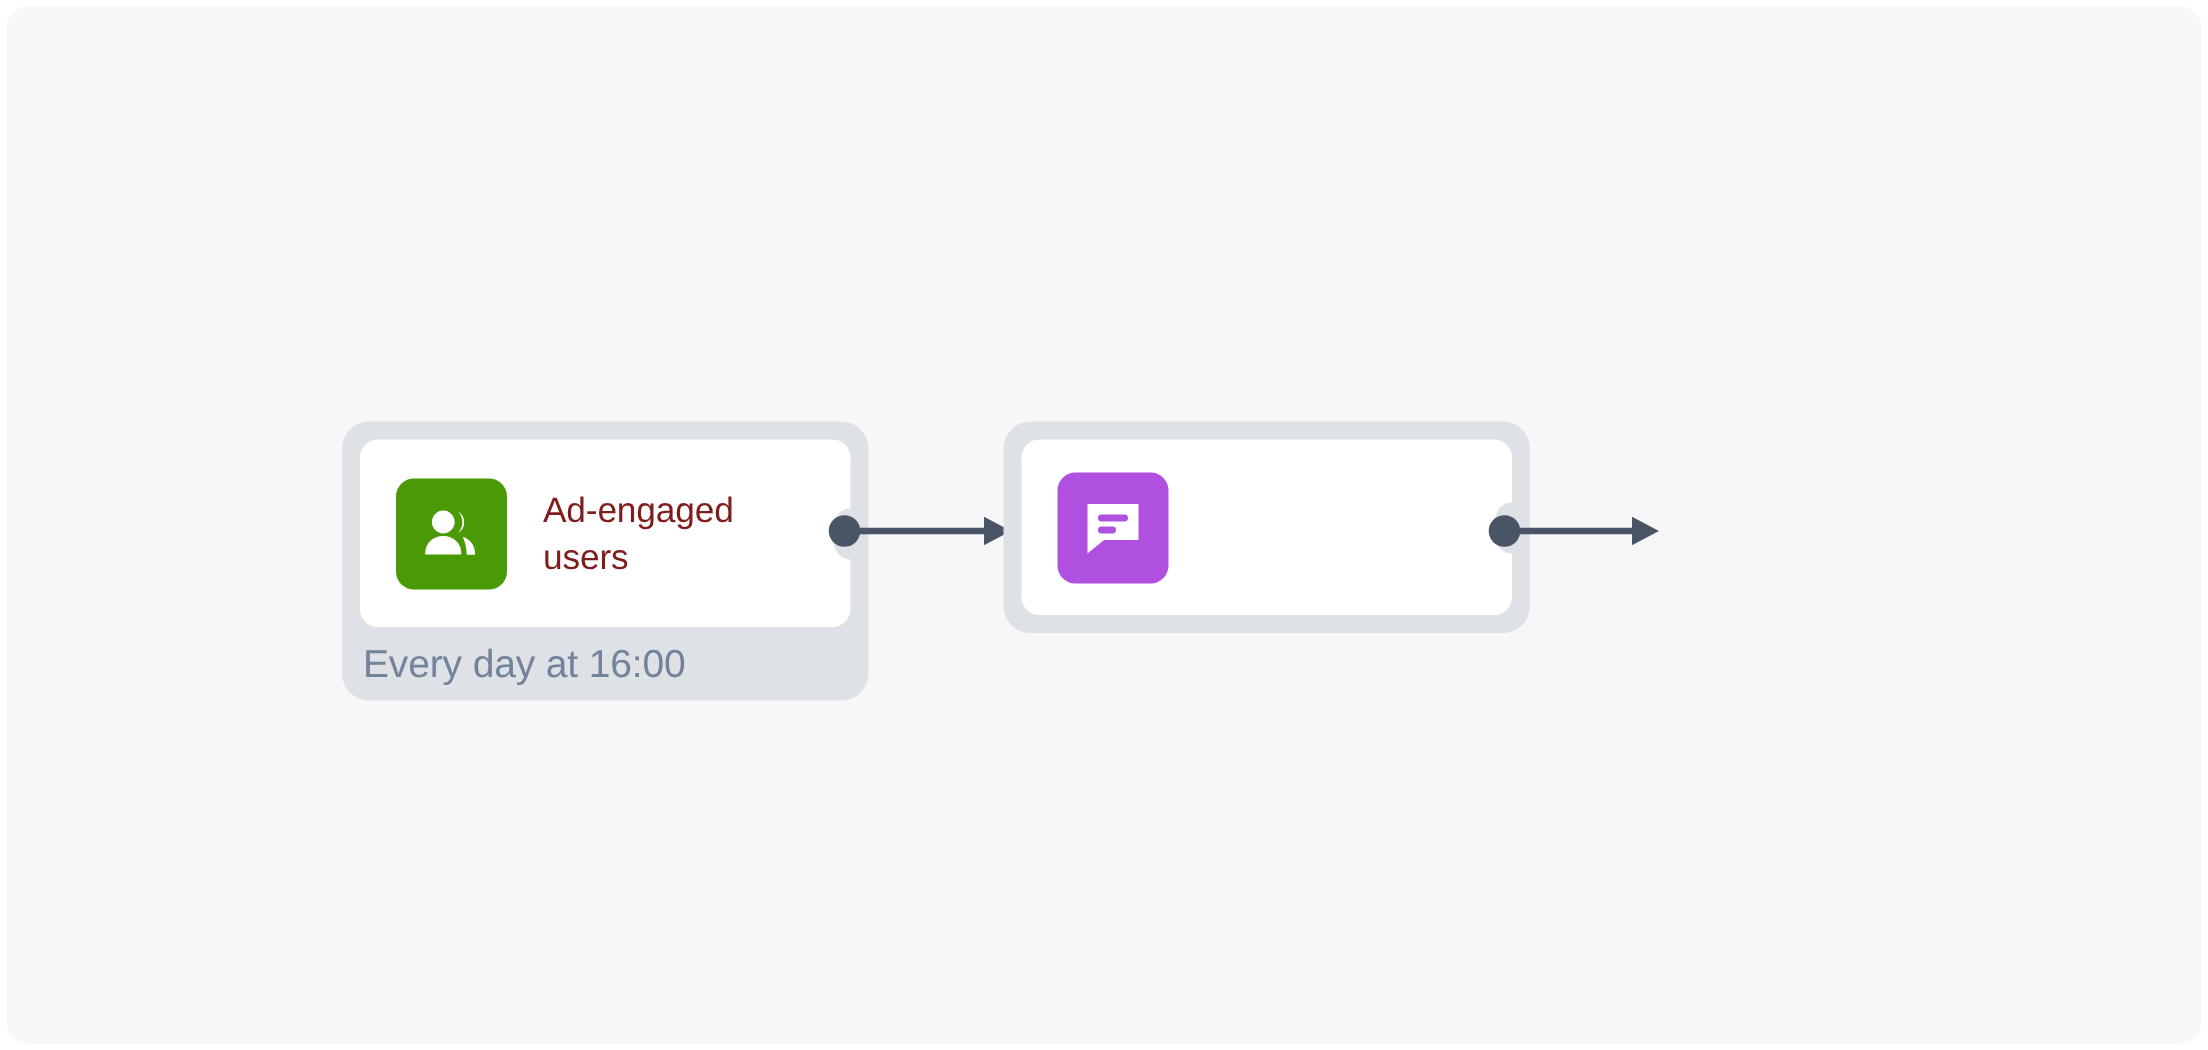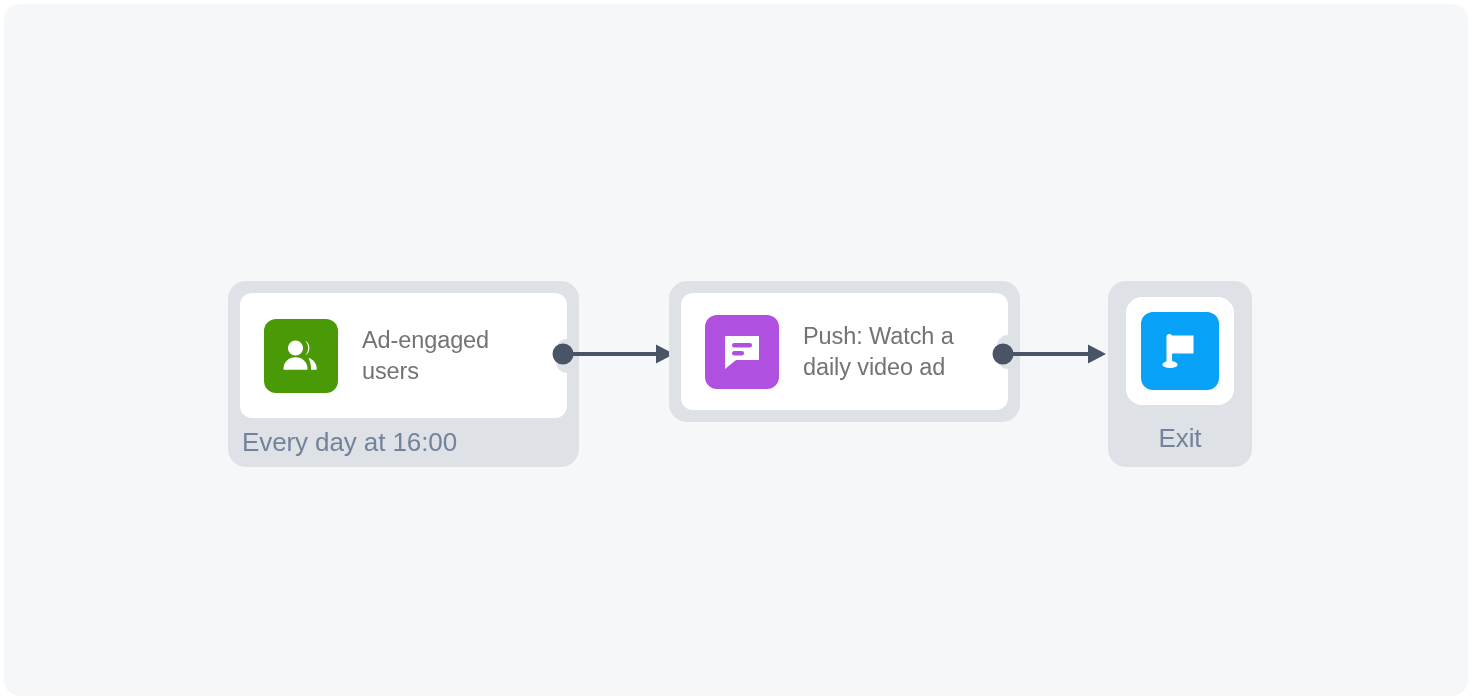--- a/index.html
+++ b/index.html
@@ -71,21 +71,21 @@
     flex: 0 0 74px;
     display: flex;
     align-items: center;
     justify-content: center;
   }
   .node-icon svg { display: block; }
 
   .node-title {
     font-size: 23.5px;
     line-height: 31px;
-    color: #737373;
+    color: #7f1d1d;
     font-weight: 400;
     letter-spacing: -0.1px;
   }
 
   .node-subtitle {
     position: absolute;
     font-size: 26px;
     line-height: 26px;
     color: #73839b;
     letter-spacing: -0.1px;
@@ -208,40 +208,27 @@
 
     <div class="node" id="push-node">
       <div class="node-card">
         <div class="node-icon" style="background:#b050e0;">
           <svg width="44" height="44" viewBox="0 0 44 44" aria-hidden="true">
             <path d="M5 6h34v24H16l-11 9z" fill="#ffffff"></path>
             <rect x="12" y="13" width="20" height="4.6" rx="2.3" fill="#b050e0"></rect>
             <rect x="12" y="21" width="12" height="4.6" rx="2.3" fill="#b050e0"></rect>
           </svg>
         </div>
-        <div class="node-title">Push: Watch a daily video ad</div>
         <div class="notch"></div>
       </div>
     </div>
 
     <div class="connector" id="connector-2">
       <svg width="116" height="40" viewBox="0 0 116 40" aria-hidden="true">
         <circle cx="11" cy="20" r="10.5" fill="#4a5467"></circle>
         <line x1="11" y1="20" x2="96" y2="20" stroke="#4a5467" stroke-width="4.2"></line>
         <path d="M96 10.5 L114 20 L96 29.5 Z" fill="#4a5467"></path>
       </svg>
     </div>
 
-    <div class="node" id="exit-node">
-      <div class="exit-card">
-        <div class="exit-icon" style="background:#07a1f7;">
-          <svg width="46" height="46" viewBox="0 0 46 46" aria-hidden="true">
-            <rect x="9.5" y="6" width="5.6" height="30" rx="2.8" fill="#ffffff"></rect>
-            <path d="M13.5 7.5h23v18h-23z" fill="#ffffff"></path>
-            <ellipse cx="13" cy="36.5" rx="7.6" ry="3.6" fill="#ffffff"></ellipse>
-          </svg>
-        </div>
-      </div>
-      <div class="node-subtitle">Exit</div>
-    </div>
 
   </div>
 </div>
 
 </body></html>

